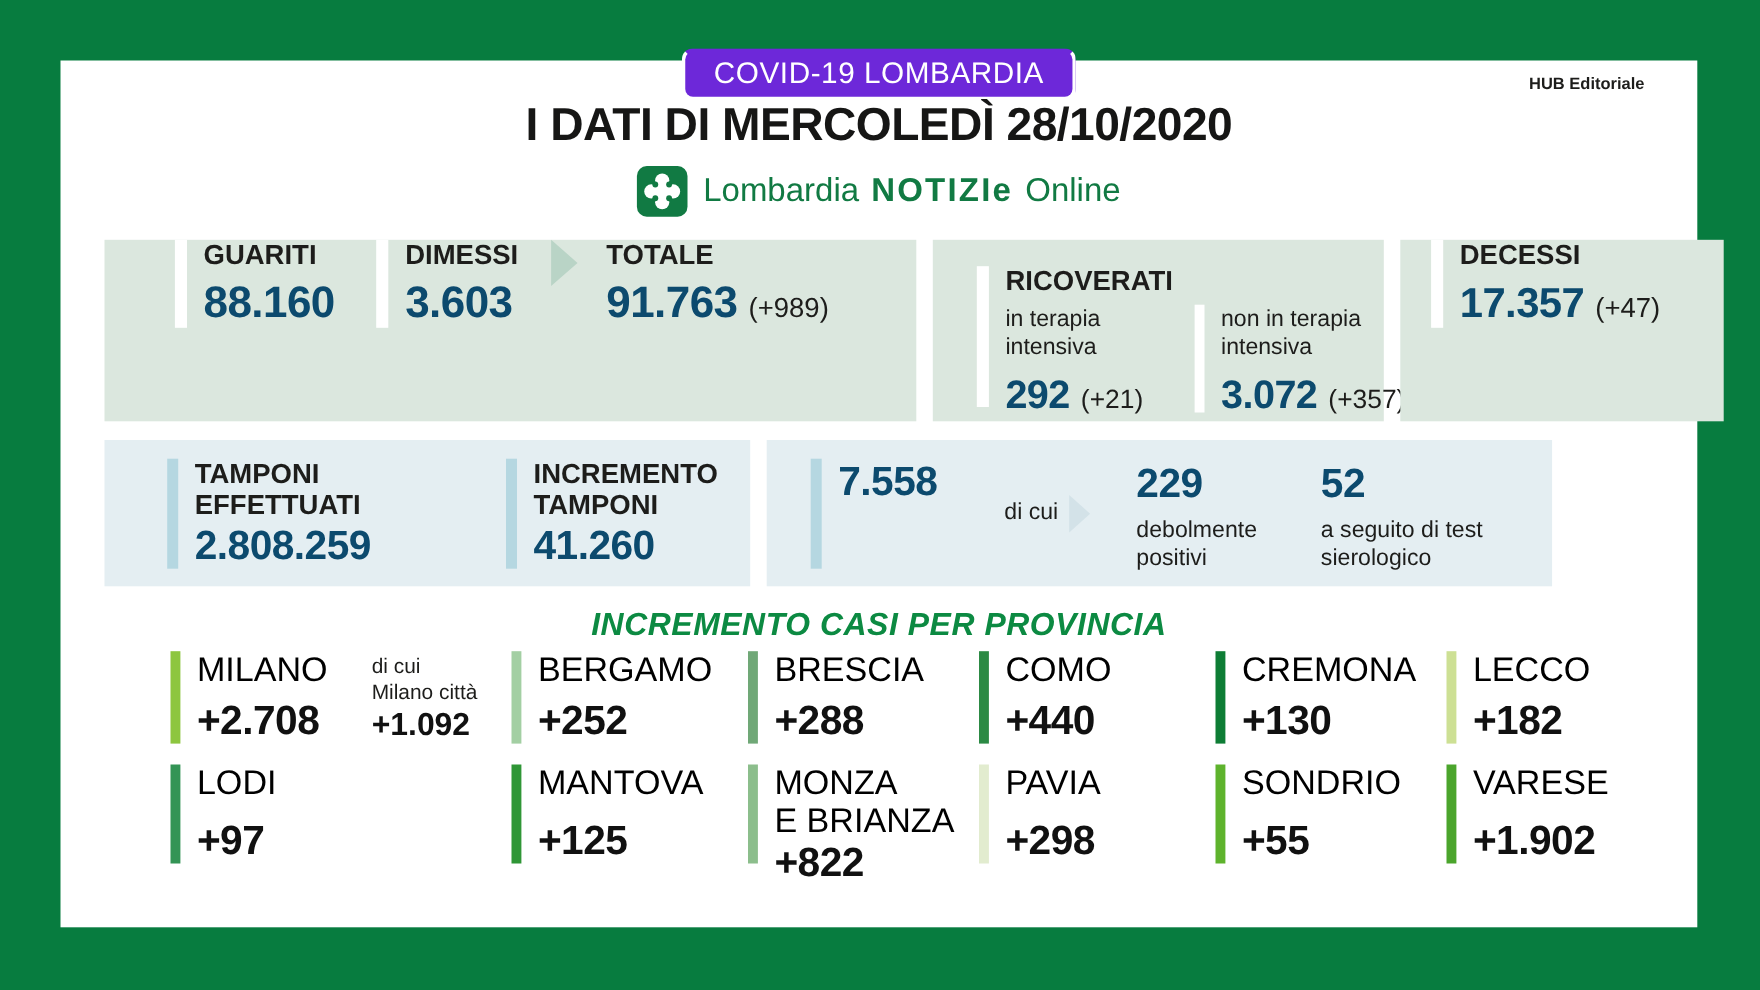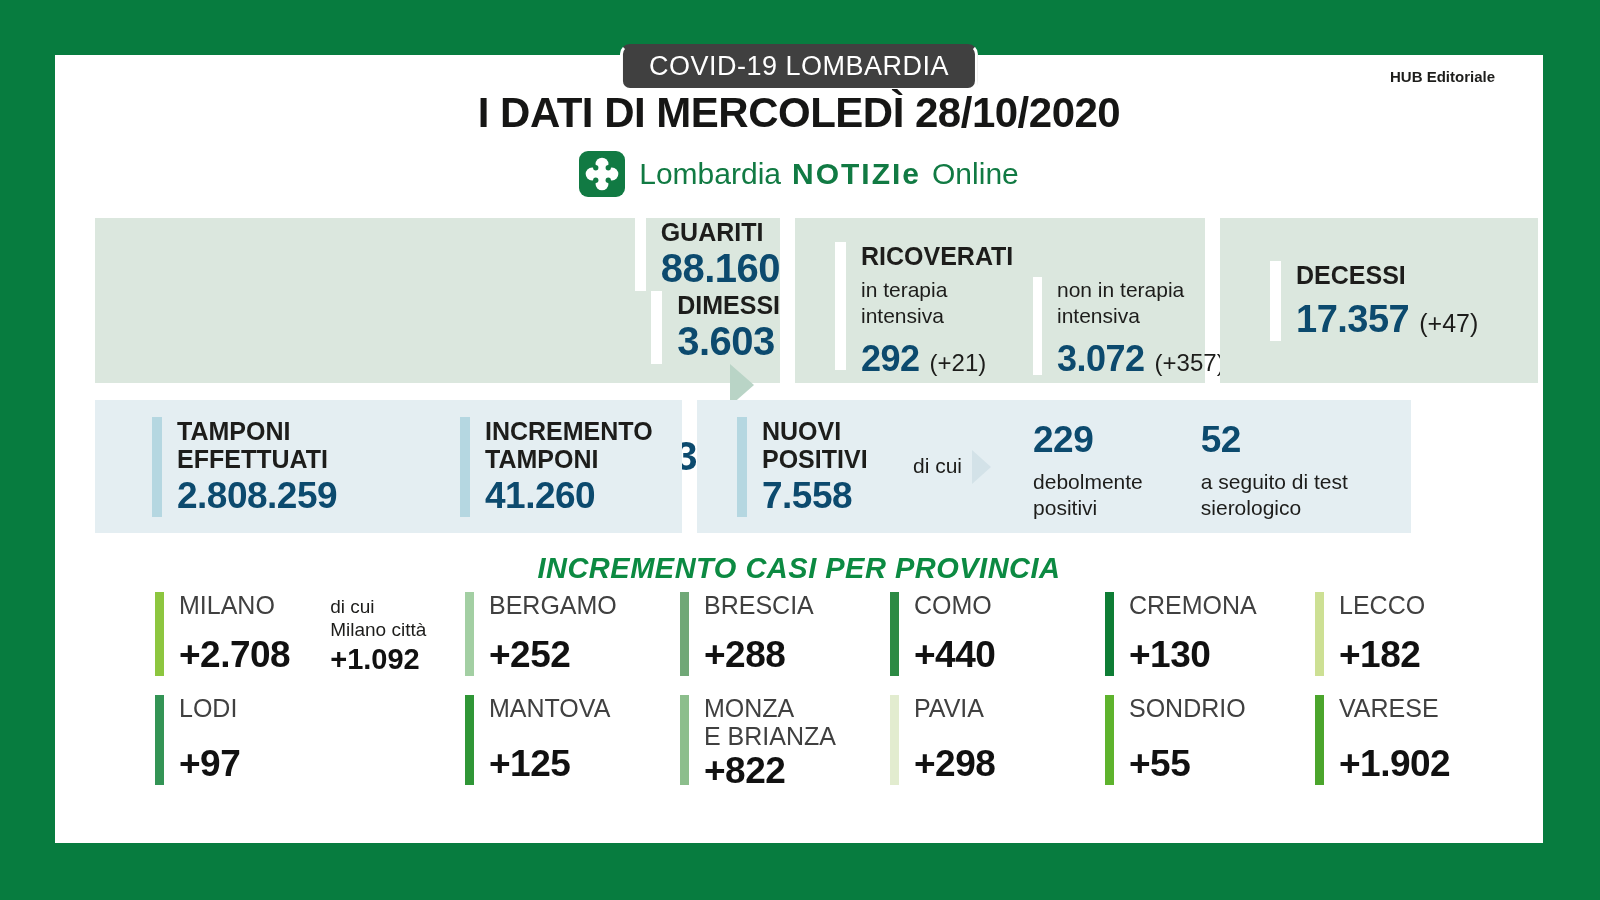--- a/index.html
+++ b/index.html
@@ -11,21 +11,21 @@
     position:relative;
     overflow:hidden;
   }
   .content{
     position:absolute;left:55px;top:55px;width:1488px;height:788px;
     background:#ffffff;
   }
   
   .badge{
     position:absolute;top:-11px;left:50%;transform:translateX(-50%);
-    background:#404040;color:#fff;
+    background:#6d28d9;color:#fff;
     font-size:27px;letter-spacing:.5px;
     padding:4px 26px 6px;border:3px solid #fff;border-top-color:transparent;
     border-radius:10px;white-space:nowrap;
   }
   .publisher{
     position:absolute;top:13px;right:48px;
     font-size:15px;font-weight:bold;
   }
   .title{
     position:absolute;top:34px;width:100%;text-align:center;
@@ -41,23 +41,23 @@
   .logo-text{font-size:30px;color:#117a43;display:flex;align-items:baseline;gap:11px;}
   .logo-lombardia{font-weight:500;}
   .logo-notizie{font-weight:bold;letter-spacing:2px;}
   .logo-online{font-weight:400;}
   
   .row1{position:absolute;left:40px;top:163px;display:flex;gap:15px;}
   .row2{position:absolute;left:40px;top:345px;display:flex;gap:15px;}
   .card{box-sizing:border-box;}
   .card.green{background:#dbe7de;height:165px;}
   .card.blue{background:#e4eef2;height:133px;}
-  .cardA{width:685px;display:flex;align-items:flex-end;padding-left:64px;flex-direction:column;}
+  .cardA{width:738px;display:flex;align-items:flex-start;padding-left:64px;}
   .cardB{width:410px;padding:24px 0 0 40px;}
-  .cardC{width:318px;display:flex;align-items:center;padding-left:50px;}
+  .cardC{width:294px;display:flex;align-items:flex-start;padding-left:28px;}
   .cardD{width:587px;display:flex;align-items:center;padding-left:57px;}
   .cardE{width:714px;display:flex;align-items:center;padding-left:40px;}
   .vbar{width:11px;background:#fff;margin-right:15px;flex:none;}
   .bbar{width:10px;background:#b5d7e1;margin-right:15px;flex:none;}
   .stat{display:flex;align-items:stretch;}
   .stat-text{display:flex;flex-direction:column;justify-content:space-between;}
   .stat-label{font-size:25px;font-weight:bold;line-height:1.12;white-space:pre-line;}
   .stat-value-row{display:flex;align-items:baseline;}
   .stat-value{font-size:40px;font-weight:bold;letter-spacing:-.5px;color:#0c4a6e;}
   .delta{font-size:25px;font-weight:400;margin-left:10px;color:#1d1d1b;}
@@ -76,21 +76,21 @@
   }
   .prov-row{position:absolute;left:100px;display:flex;}
   .prov-row.r1{top:537px;}
   .prov-row.r2{top:640px;}
   .pc1{width:310px;} .pc2{width:215px;} .pc3{width:210px;}
   .pc4{width:215px;} .pc5{width:210px;} .pc6{width:230px;}
   .prov-cell{display:flex;align-items:stretch;height:84px;box-sizing:border-box;}
   .r2 .prov-cell{height:90px;}
   .prov-bar{width:9px;margin-right:15px;flex:none;}
   .prov-main{display:flex;flex-direction:column;justify-content:space-between;}
-  .prov-name{font-size:25px;line-height:1.1;color:#404040;white-space:pre-line;}
+  .prov-name{font-size:31px;line-height:1.1;color:#000000;white-space:pre-line;}
   .prov-value{font-size:37px;font-weight:bold;color:#111;letter-spacing:-.5px;}
   .prov-sub{display:flex;flex-direction:column;margin-left:40px;justify-content:space-between;padding-top:4px;}
   .prov-sub-label{font-size:19px;line-height:1.2;white-space:pre-line;}
   .prov-sub-value{font-size:29px;font-weight:bold;color:#111;}
 </style>
 </head>
 <body>
 
 <div class="content">
 
@@ -214,22 +214,20 @@
 TAMPONI</div>
           <div class="stat-value" style="font-size:37px;">41.260</div>
         </div>
       </div>
     </div>
 
     <div class="card blue cardE">
       <div class="stat" style="height:100px;width:176px;">
         <div class="bbar"></div>
         <div class="stat-text">
-          <div class="stat-label">NUOVI
-POSITIVI</div>
           <div class="stat-value" style="font-size:37px;">7.558</div>
         </div>
       </div>
       <div style="display:flex;align-items:center;">
         <span class="sub-label">di cui</span>
         <div class="arrow-blue"></div>
       </div>
       <div style="margin-left:42px;height:96px;">
         <div class="stat-value" style="font-size:37px;">229</div>
         <div class="sub-label" style="margin-top:8px;">debolmente

